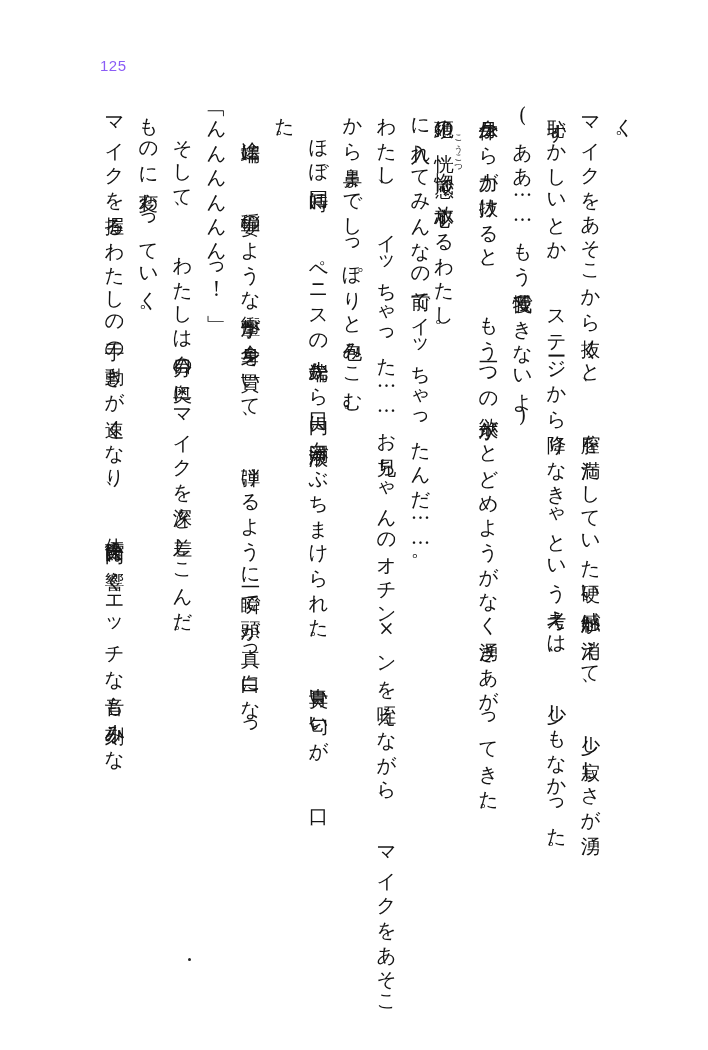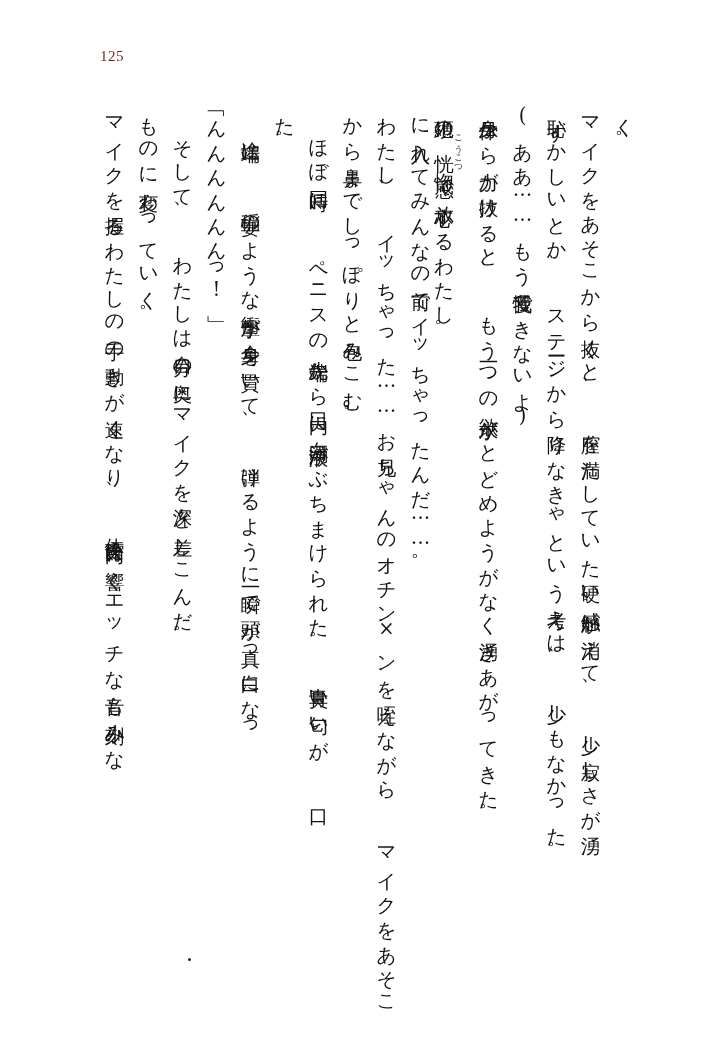--- a/index.html
+++ b/index.html
@@ -21,25 +21,25 @@
     left: 0;
     top: 0;
     width: 708px;
     height: 1050px;
     background: #ffffff;
   }
 
   .page-number {
     position: absolute;
     left: 100px;
-    top: 48px;
+    top: 57px;
     font-size: 15px;
     letter-spacing: 0.5px;
-    color: #7f1d1d;
-    font-family: Liberation Serif, serif;
+    color: #8b5cf6;
+    font-family: Liberation Sans, sans-serif;
   }
 
   
   .body-text {
     position: absolute;
     right: 74px;
     top: 104px;
     height: 850px;
     display: flex;
     flex-direction: row;

